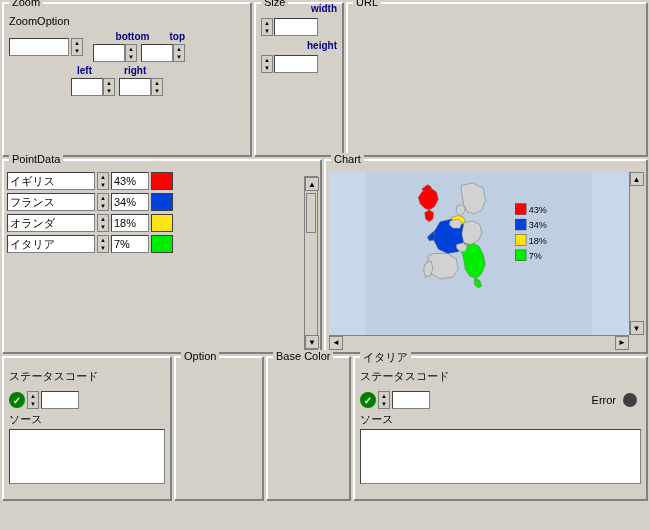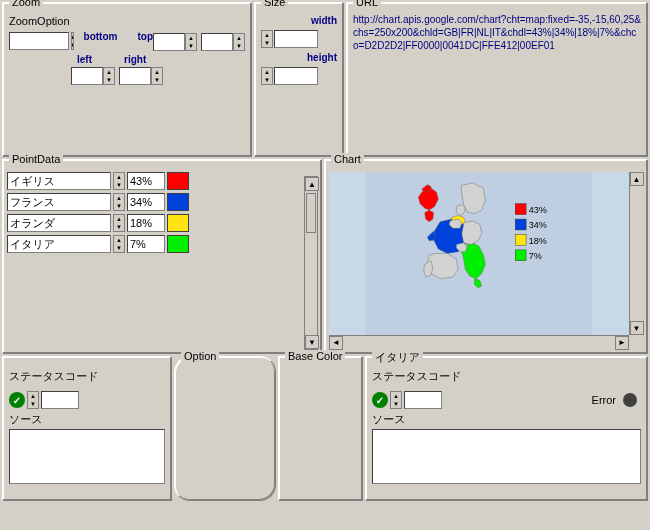--- a/index.html
+++ b/index.html
@@ -41,21 +41,21 @@
       padding: 0 3px;
       font-size: 11px;
       color: #000;
     }
     .zoom-panel {
       width: 250px;
       padding: 12px 6px 6px 6px;
     }
     .size-panel {
       width: 90px;
-      padding: 12px 6px 6px 6px;
+      padding: 0 6px 6px 6px;
     }
     .url-panel {
       flex: 1;
       padding: 10px 6px 6px 6px;
     }
     .url-text {
       font-size: 10px;
       color: #000080;
       word-break: break-all;
       line-height: 1.3;
@@ -77,23 +77,22 @@
     .bottom-row {
       display: flex;
       gap: 2px;
       height: 145px;
     }
     .error-input-panel {
       width: 170px;
       padding: 12px 6px 6px 6px;
     }
     .option-panel {
-      width: 102px;
+      width: 90px;
       padding: 12px 6px 6px 6px;
-      border-radius: 16px;
     }
     .basecolor-panel {
       width: 85px;
       padding: 12px 6px 6px 6px;
     }
     .error-output-panel {
       flex: 1;
       padding: 12px 6px 6px 6px;
     }
     .zoom-option-row {
@@ -160,21 +159,21 @@
       gap: 2px;
       margin-bottom: 4px;
     }
     
     .pd-row {
       display: flex;
       align-items: center;
       gap: 2px;
       margin-bottom: 3px;
     }
-    .pd-name-input { width: 104px; }
+    .pd-name-input { width: 88px; }
     .pd-pct-input { width: 38px; }
     .color-box {
       width: 22px;
       height: 18px;
       border: 1px solid #404040;
       cursor: pointer;
     }
     .pd-scrollbar {
       width: 14px;
       background: #d4d0c8;
@@ -278,21 +277,21 @@
       <span class="panel-title">Zoom</span>
       <div class="zoom-option-row">
         <span class="label-small">ZoomOption</span>
       </div>
       <div style="display:flex;align-items:center;gap:2px;margin-bottom:3px;">
         <input type="text" class="input-wide" style="">
         <div class="spin-btn">
           <div class="spin-up">▲</div>
           <div class="spin-down">▼</div>
         </div>
-        <div style="margin-left:8px;display:flex;flex-direction:row;align-items:flex-start;">
+        <div style="margin-left:8px;display:flex;flex-direction:column;align-items:flex-end;">
           <div style="display:flex;gap:20px;">
             <span class="label-blue">bottom</span>
             <span class="label-blue">top</span>
           </div>
           <div style="display:flex;gap:4px;align-items:center;margin-top:2px;">
             <div class="spin-group">
               <input type="text" class="input-small" style="">
               <div class="spin-btn">
                 <div class="spin-up">▲</div>
                 <div class="spin-down">▼</div>
@@ -349,21 +348,20 @@
         <div class="spin-btn">
           <div class="spin-up">▲</div>
           <div class="spin-down">▼</div>
         </div>
         <input type="text" class="input-size" style="">
       </div>
     </div>
 
     <div class="panel url-panel">
       <span class="panel-title">URL</span>
-      <div class="url-text">http://chart.apis.google.com/chart?cht=map:fixed=-35,-15,60,25&amp;chs=250x200&amp;chld=GB|FR|NL|IT&amp;chdl=43%|34%|18%|7%&amp;chco=D2D2D2|FF0000|0041DC|FFE412|00EF01</div>
     </div>
 
   </div>
 
   <div class="middle-row">
 
     <div class="panel pointdata-panel">
       <span class="panel-title">PointData</span>
 
       <div class="pd-row">

